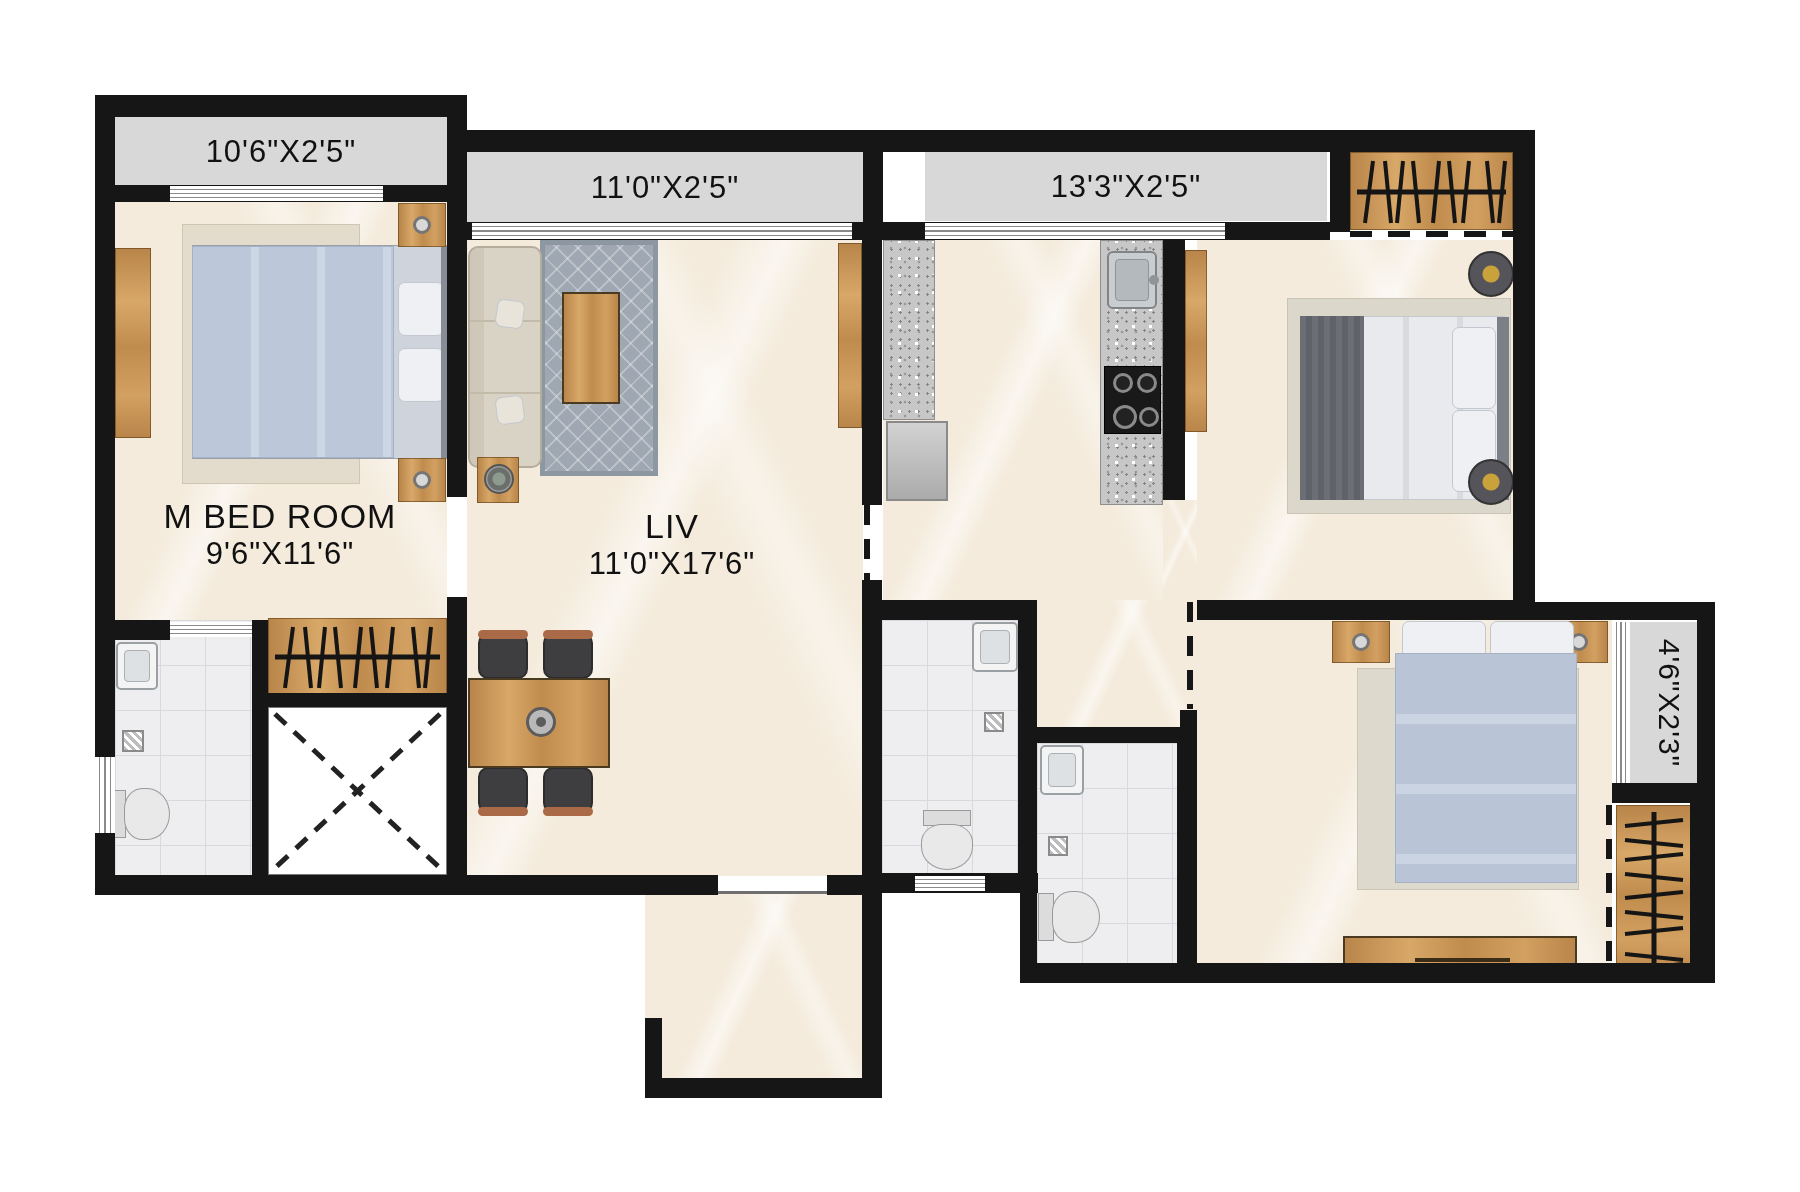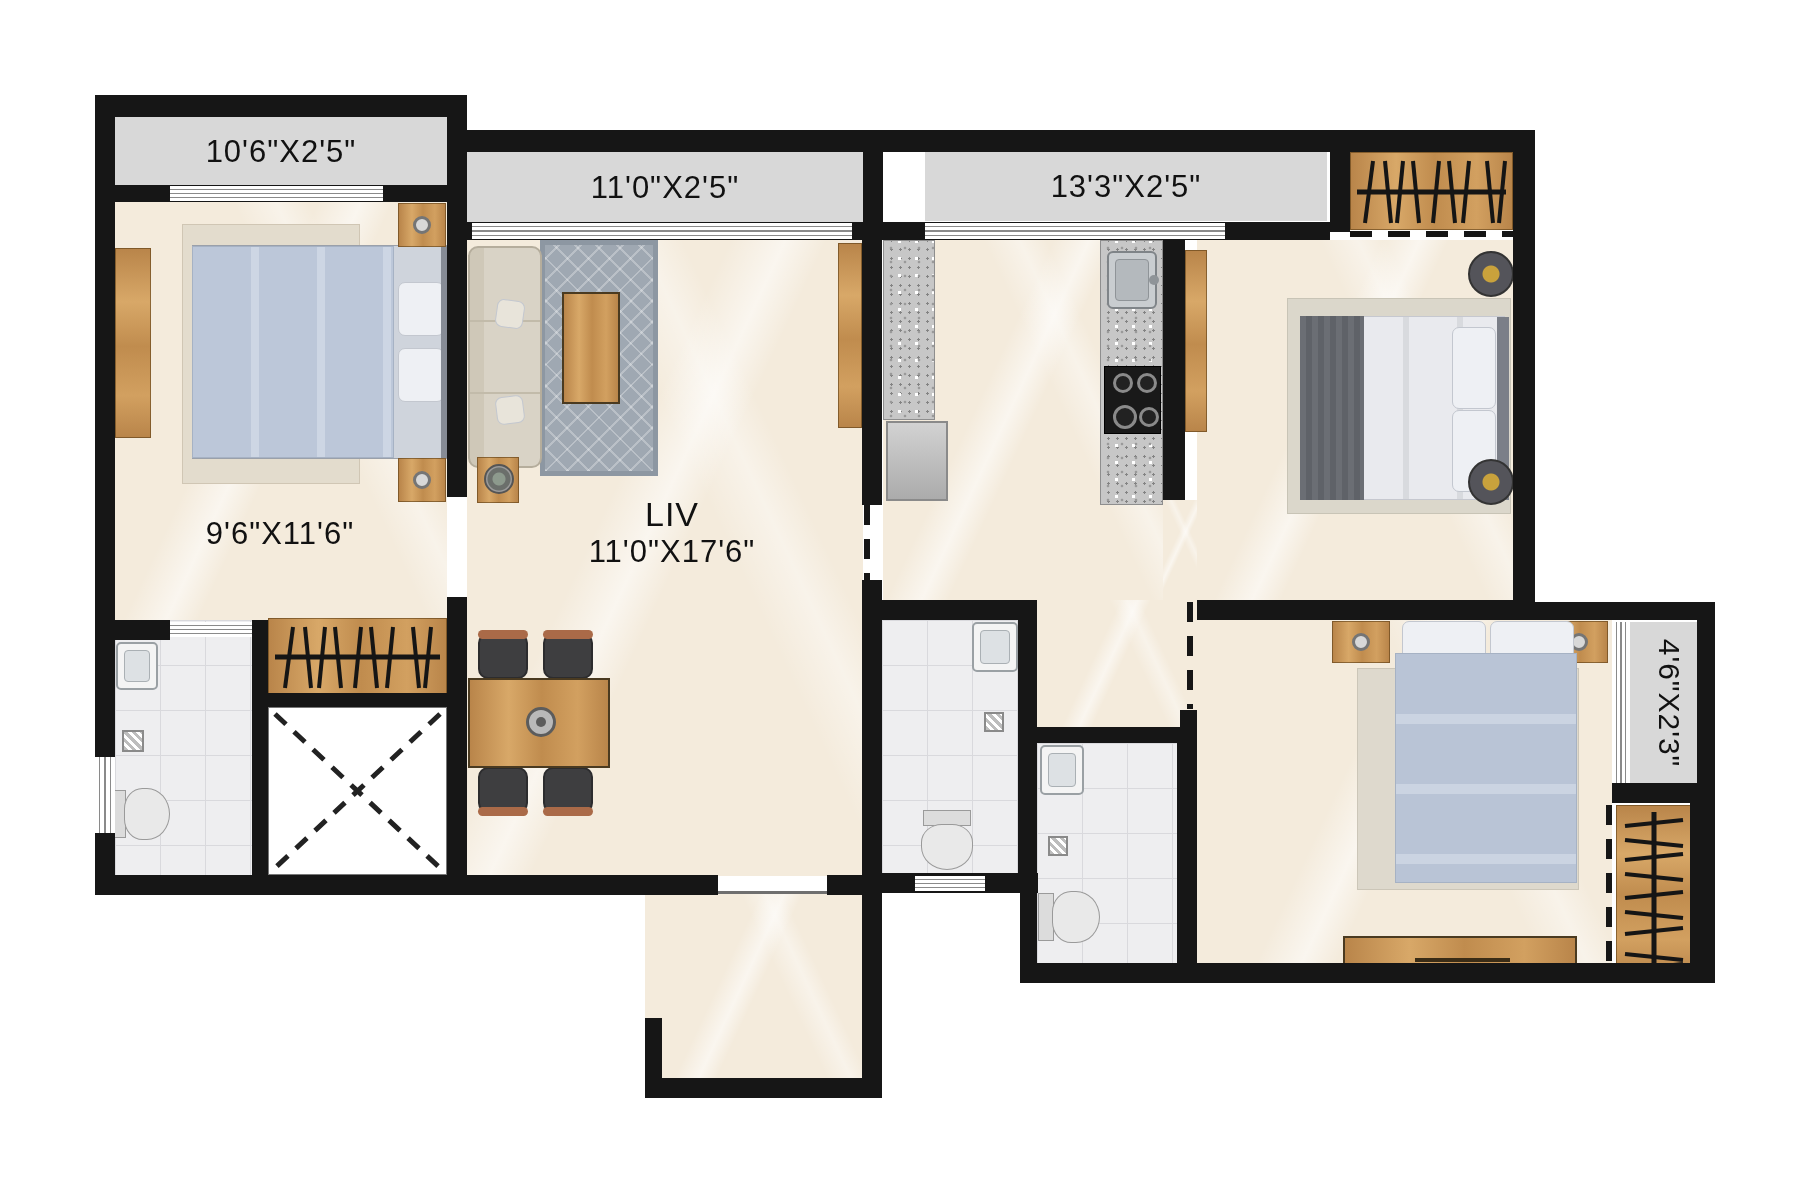--- a/index.html
+++ b/index.html
@@ -276,20 +276,21 @@
   <div class="win-v" style="left:95px;top:757px;width:20px;height:76px;"></div>
   <div class="win-v" style="left:1613px;top:622px;width:16px;height:161px;"></div>
   <div class="win-h" style="left:170px;top:622px;width:82px;height:15px;"></div>
   <div class="win-h" style="left:915px;top:876px;width:70px;height:15px;"></div>
   <div class="abs" style="left:718px;top:891px;width:109px;height:3px;background:#6f6f6f;"></div>
 
   <div class="dash-v" style="left:864px;top:505px;height:76px;"></div>
   <div class="dash-v" style="left:1187px;top:602px;height:107px;"></div>
 
   <div class="lab" style="left:112px;top:482px;width:336px;height:104px;">
+    <span class="l1">M BED ROOM</span>
     <span class="l2">9'6"X11'6"</span>
   </div>
-  <div class="lab" style="left:552px;top:480px;width:240px;height:104px;">
+  <div class="lab" style="left:552px;top:492px;width:240px;height:104px;">
     <span class="l1">LIV</span>
     <span class="l2">11'0"X17'6"</span>
   </div>
 
 </div>
 
 </body></html>

